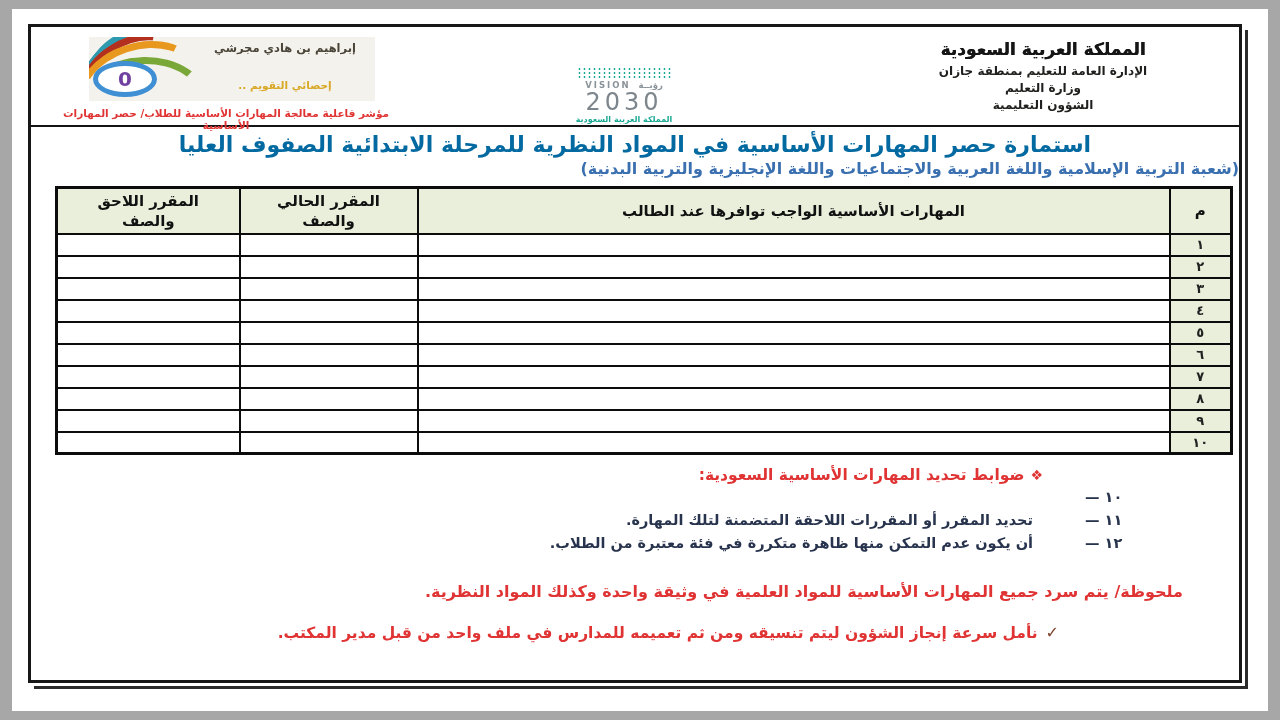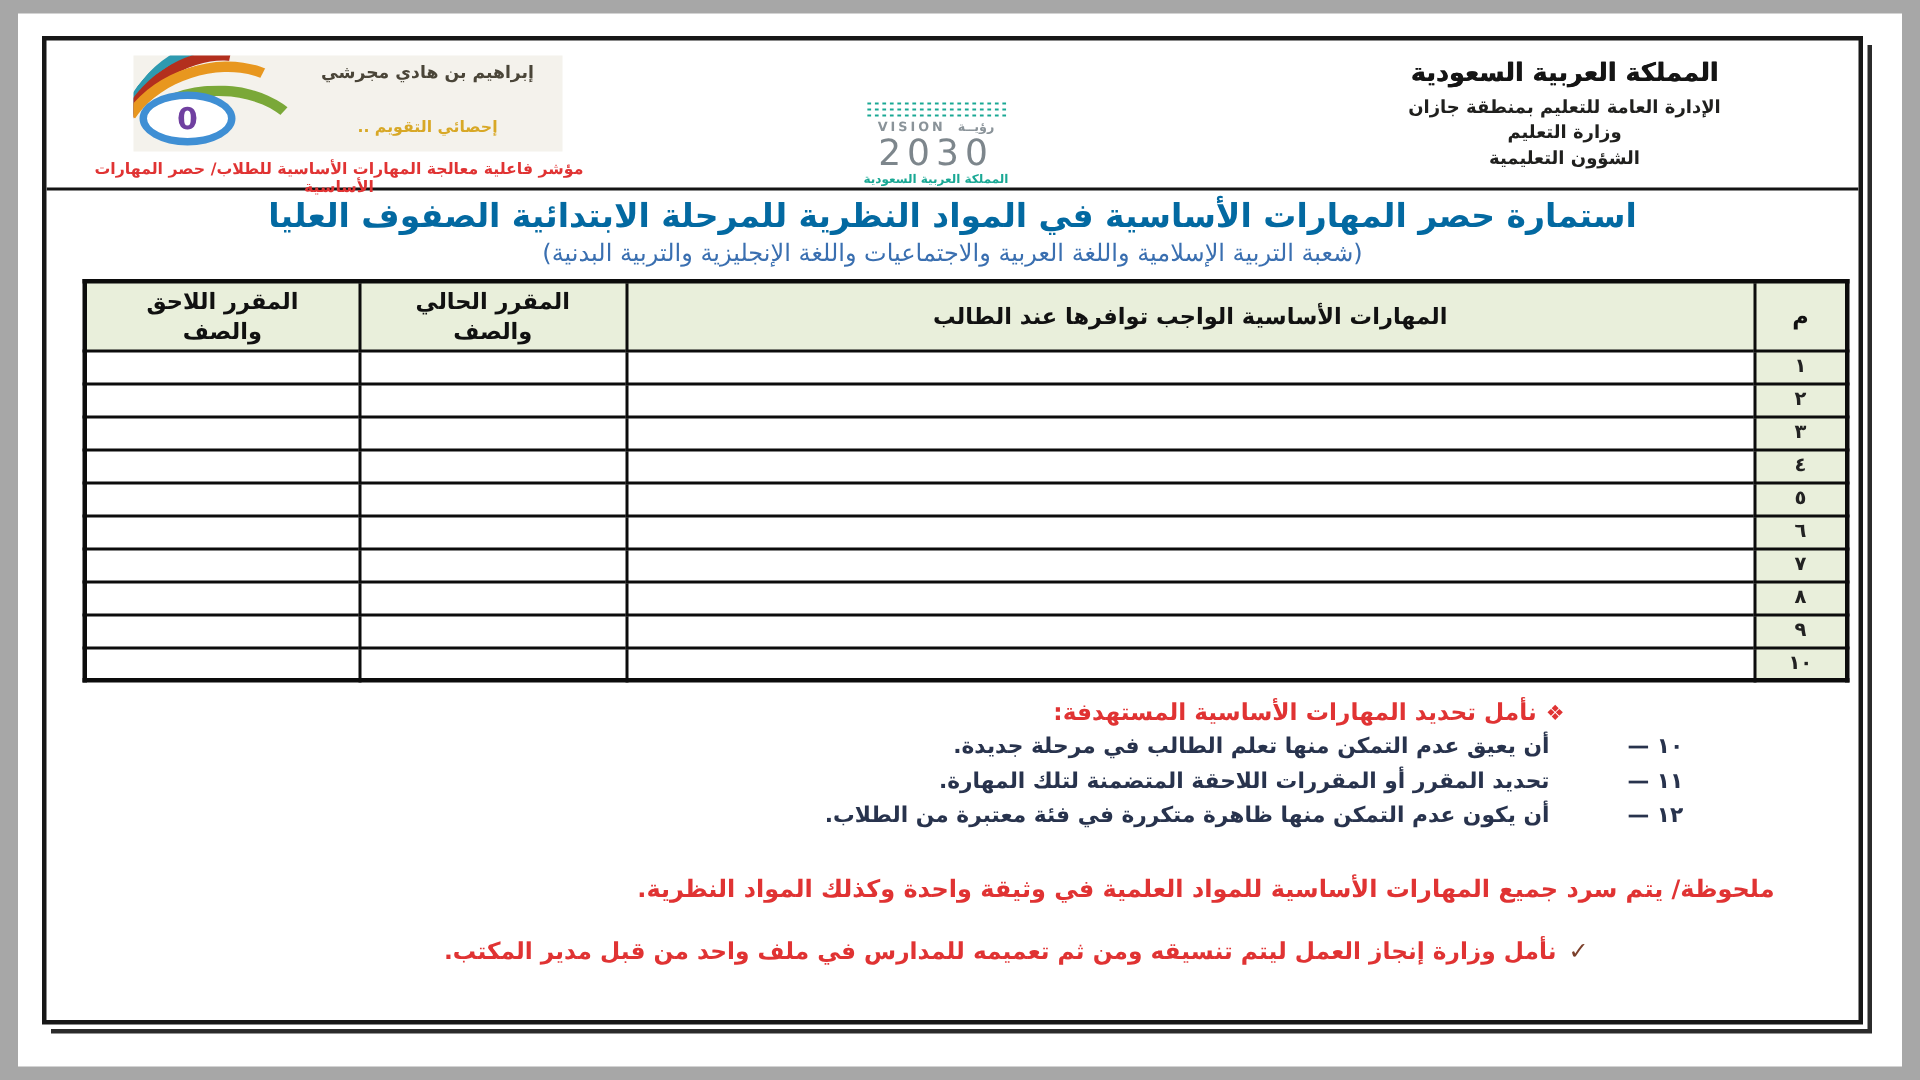--- a/index.html
+++ b/index.html
@@ -65,21 +65,21 @@
   .v-sub  { font-size:8px; font-weight:bold; color:#19a894; direction:rtl; }
 
   .ministry { position:absolute; right:46px; top:12px; width:300px; text-align:center; direction:rtl; }
   .ministry .kingdom { font-size:17px; font-weight:bold; color:#151515; letter-spacing:1px; margin-bottom:4px;
                        text-shadow:0.4px 0 #151515; }
   .ministry .m-line { font-size:12px; font-weight:bold; color:#20201e; line-height:17px; }
 
   
   .title-block { text-align:center; direction:rtl; margin-top:5px; }
   .title-main { color:#0369a1; font-size:22px; font-weight:bold; line-height:25px; }
-  .title-sub  { color:#3a6fb0; font-size:16px; font-weight:normal; line-height:24px; }
+  .title-sub  { color:#3a6fb0; font-size:16px; font-weight:bold; line-height:24px;text-align:right; }
 
   
   .skills-table {
     border-collapse:collapse; direction:rtl; table-layout:fixed;
     margin:5px 6px 0 24px; width:calc(100% - 30px);
     border:3px solid #0c0c0c;
   }
   .skills-table th, .skills-table td { border:2px solid #0c0c0c; }
   .skills-table thead th {
     background:#e9efdb; font-weight:bold; font-size:15px; color:#111;
@@ -232,35 +232,34 @@
             <td class="num-cell">١٠</td>
             <td></td>
             <td></td>
             <td></td>
           </tr>
         </tbody>
     </table>
 
     <div class="rules">
       <div class="rules-heading">
-        <span class="marker">❖</span><span>نأمل تحديد المهارات الأساسية المستهدفة:</span>
+        <span class="marker">❖</span><span>ضوابط تحديد المهارات الأساسية السعودية:</span>
       </div>
       <div class="rule-item">
         <span class="rule-label">١٠ —</span>
-        <span class="rule-text">أن يعيق عدم التمكن منها تعلم الطالب في مرحلة جديدة.</span>
       </div>
       <div class="rule-item">
         <span class="rule-label">١١ —</span>
         <span class="rule-text">تحديد المقرر أو المقررات اللاحقة المتضمنة لتلك المهارة.</span>
       </div>
       <div class="rule-item">
         <span class="rule-label">١٢ —</span>
         <span class="rule-text">أن يكون عدم التمكن منها ظاهرة متكررة في فئة معتبرة من الطلاب.</span>
       </div>
     </div>
 
     <div class="note-line">ملحوظة/ يتم سرد جميع المهارات الأساسية للمواد العلمية في وثيقة واحدة وكذلك المواد النظرية.</div>
     <div class="footer-line">
-      <span class="check">✓</span><span>نأمل وزارة إنجاز العمل ليتم تنسيقه ومن ثم تعميمه للمدارس في ملف واحد من قبل مدير المكتب.</span>
+      <span class="check">✓</span><span>نأمل سرعة إنجاز الشؤون ليتم تنسيقه ومن ثم تعميمه للمدارس في ملف واحد من قبل مدير المكتب.</span>
     </div>
 
   </div>
 </div>
 
 </body></html>

